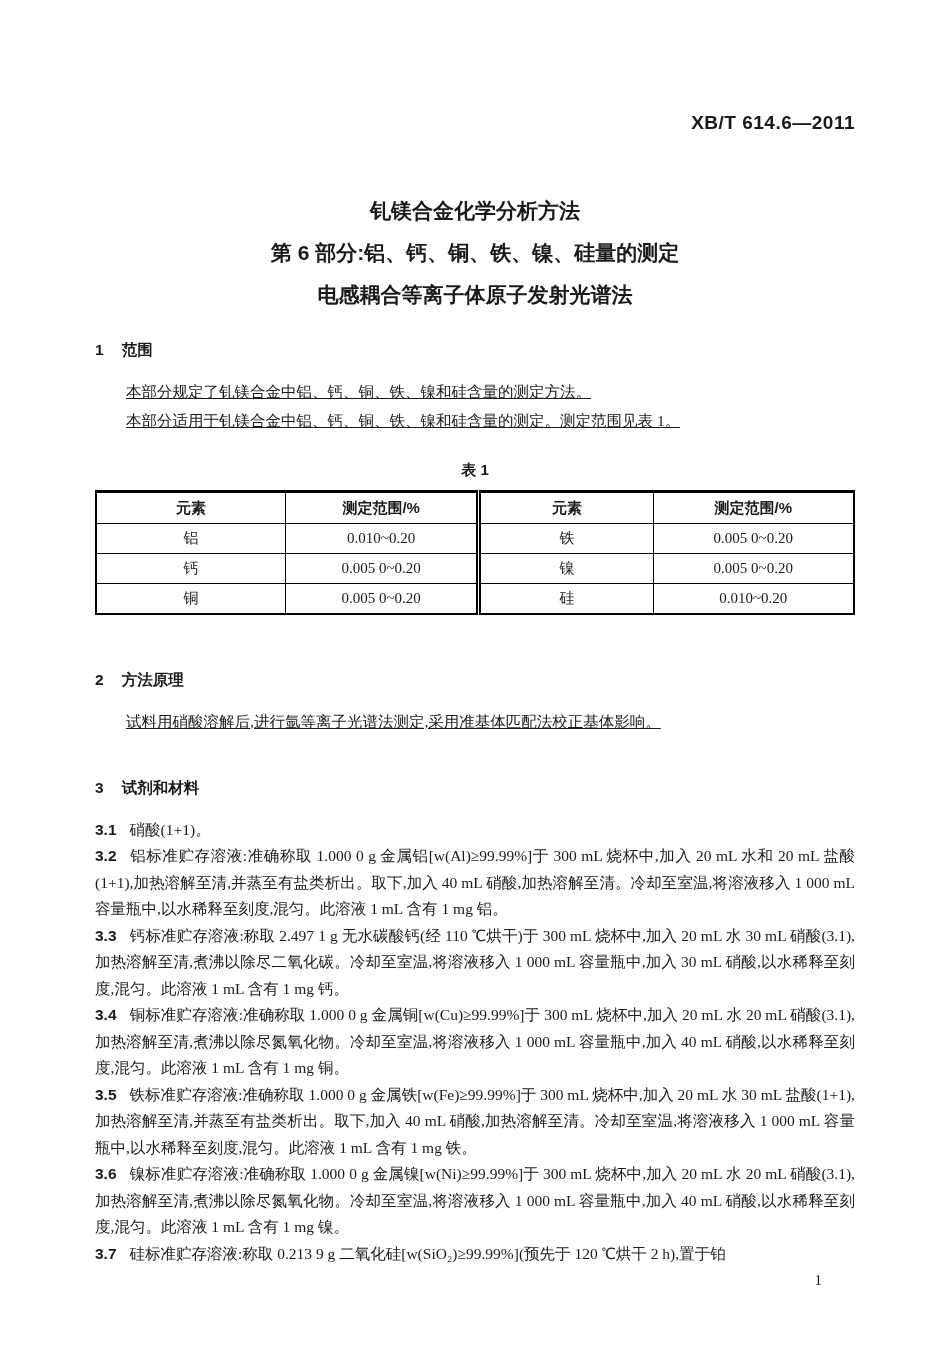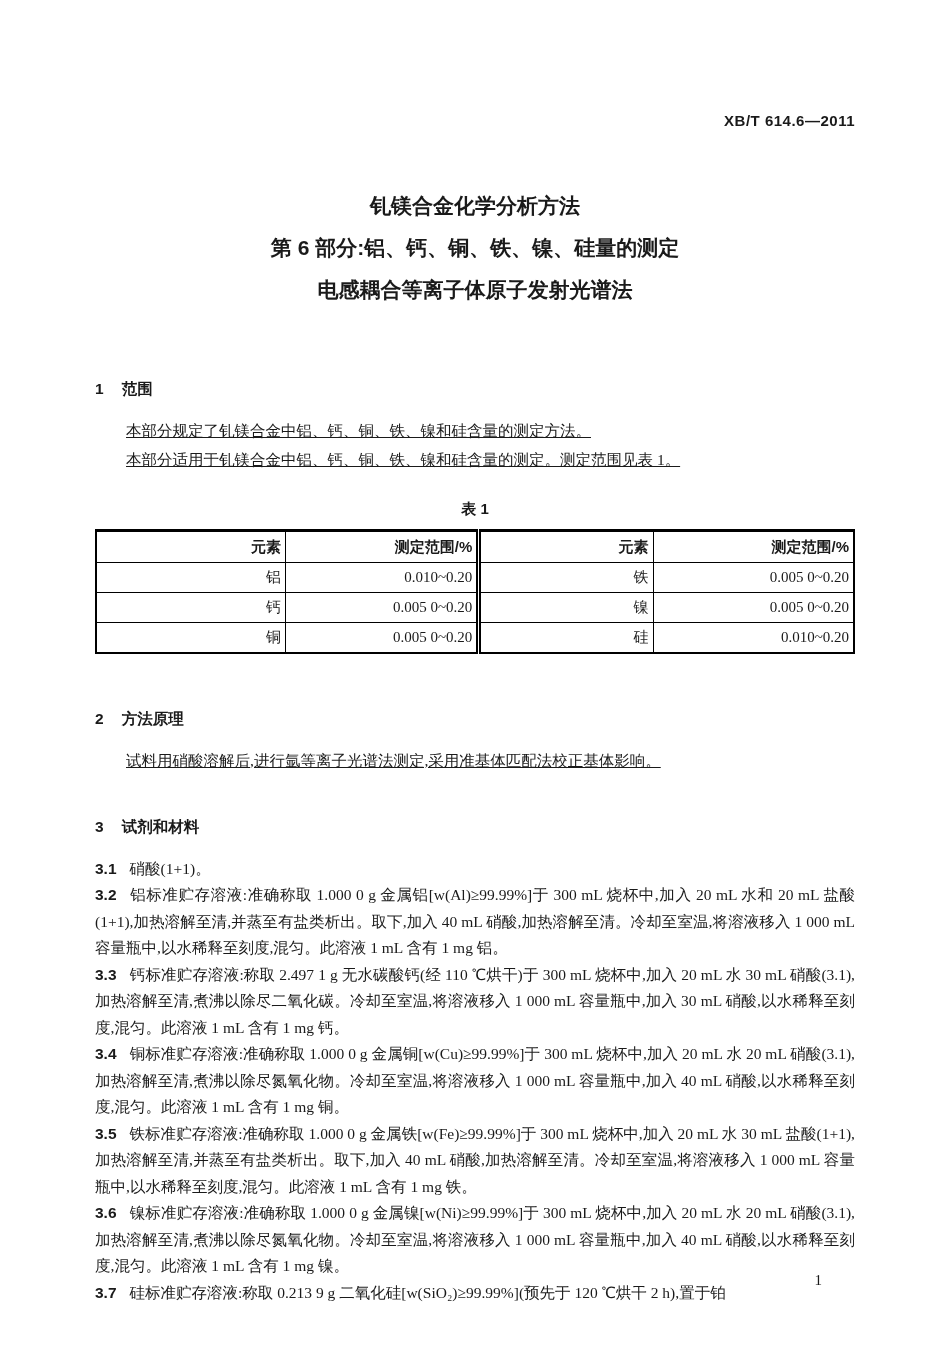--- a/index.html
+++ b/index.html
@@ -16,33 +16,33 @@
     height: 1364px;
     background: #ffffff;
     padding: 0 95px;
     overflow: hidden;
   }
   .doc-number {
     padding-top: 112px;
     text-align: right;
     font-family: "Liberation Sans", sans-serif;
     font-weight: bold;
-    font-size: 15px;
+    font-size: 19px;
     letter-spacing: 0.5px;
   }
   .title-block {
     margin-top: 56px;
     text-align: center;
     font-weight: bold;
     font-size: 21px;
     line-height: 42px;
     font-family: "Liberation Sans", sans-serif;
   }
   .sec-heading {
-    margin-top: 68px;
+    margin-top: 24px;
     font-family: "Liberation Sans", sans-serif;
     font-weight: bold;
     font-size: 15.5px;
   }
   .sec-heading .sec-num { margin-right: 18px; }
   .body-para {
     margin-top: 16px;
     font-size: 15.5px;
     line-height: 29px;
     text-align: justify;
@@ -59,21 +59,21 @@
   table.t1 {
     margin-top: 10px;
     width: 100%;
     border-collapse: collapse;
     border: 2px solid #000;
     border-top-width: 3px;
     font-size: 15px;
   }
   table.t1 th, table.t1 td {
     border: 1px solid #000;
-    text-align: right;
+    text-align: center;
     height: 30px;
     padding: 0 4px;
     margin-top: 25px;
   }
   table.t1 th {
     font-family: "Liberation Sans", sans-serif;
     font-weight: bold;
     height: 32px;
   }
   table.t1 th:nth-child(3), table.t1 td:nth-child(3) {

